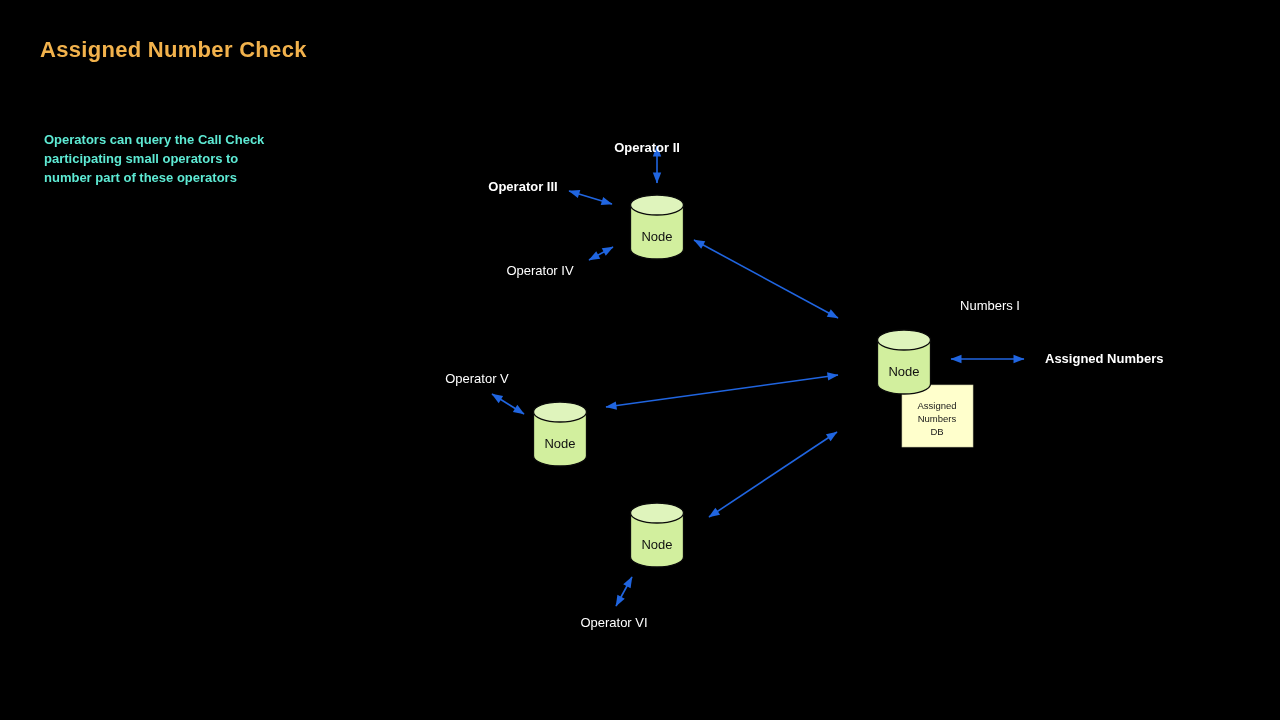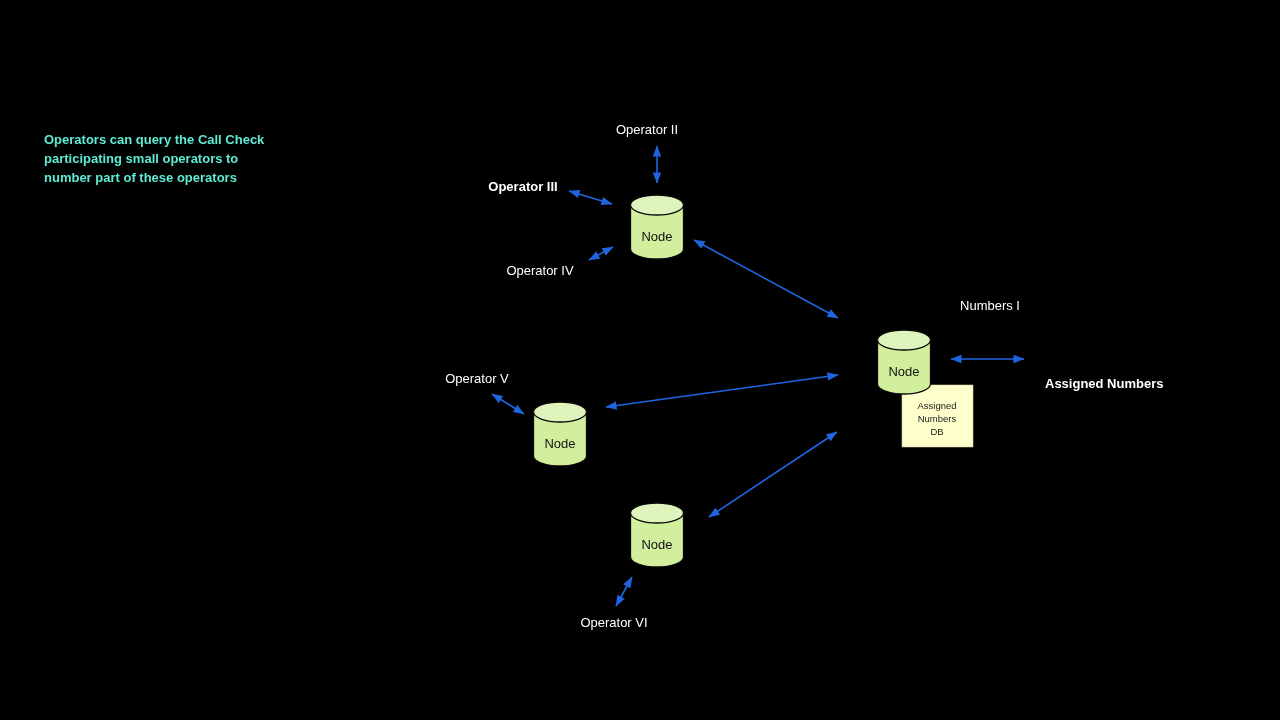--- a/index.html
+++ b/index.html
@@ -27,20 +27,21 @@
   .arrow { stroke:#2065E0; stroke-width:1.6; }
   .cyl-body { fill:#D2EF9E; stroke:#0a0a0a; stroke-width:1.3; }
   .cyl-top  { fill:#DFF4BC; stroke:#0a0a0a; stroke-width:1.3; }
   .dbrect { fill:#FFFFCC; stroke:#CICIA0; stroke:#c9c9a3; stroke-width:0.6; }
 </style>
 </head>
 <body>
 
 <div class="stage">
 
+  <div class="title">Assigned Number Check</div>
 
   <div class="desc">
     <div>Operators can query the Call Check</div>
     <div>participating small operators to</div>
     <div>number part of these operators</div>
   </div>
 
   <svg class="layer" width="1280" height="720" viewBox="0 0 1280 720">
     <defs>
       <marker id="aE" markerWidth="12" markerHeight="10" refX="11" refY="5" orient="auto" markerUnits="userSpaceOnUse">
@@ -86,21 +87,21 @@
       <text class="nodet" x="28" y="47">Node</text>
     </g>
 
     <g transform="translate(629,502)">
       <path class="cyl-body" d="M1.5,11 L1.5,55 A26.5,10 0 0 0 54.5,55 L54.5,11"></path>
       <ellipse class="cyl-top" cx="28" cy="11" rx="26.5" ry="10"></ellipse>
       <text class="nodet" x="28" y="47">Node</text>
     </g>
   </svg>
 
-  <div class="lbl" style="left:587px; top:122px; width:120px;">Operator II</div>
+  <div class="lbl" style="left:587px; top:140px; width:120px;font-weight:bold;">Operator II</div>
   <div class="lbl" style="left:463px; top:179px; width:120px;font-weight:bold;">Operator III</div>
   <div class="lbl" style="left:480px; top:263px; width:120px;">Operator IV</div>
   <div class="lbl" style="left:930px; top:298px; width:120px;">Numbers I</div>
   <div class="lbl" style="left:417px; top:371px; width:120px;">Operator V</div>
   <div class="lbl" style="left:554px; top:615px; width:120px;">Operator VI</div>
-  <div class="lbl bold" style="left:1045px; top:351px; width:150px;margin-top:25px;">Assigned Numbers</div>
+  <div class="lbl bold" style="left:1045px; top:351px; width:150px;">Assigned Numbers</div>
 
 </div>
 
 </body></html>

